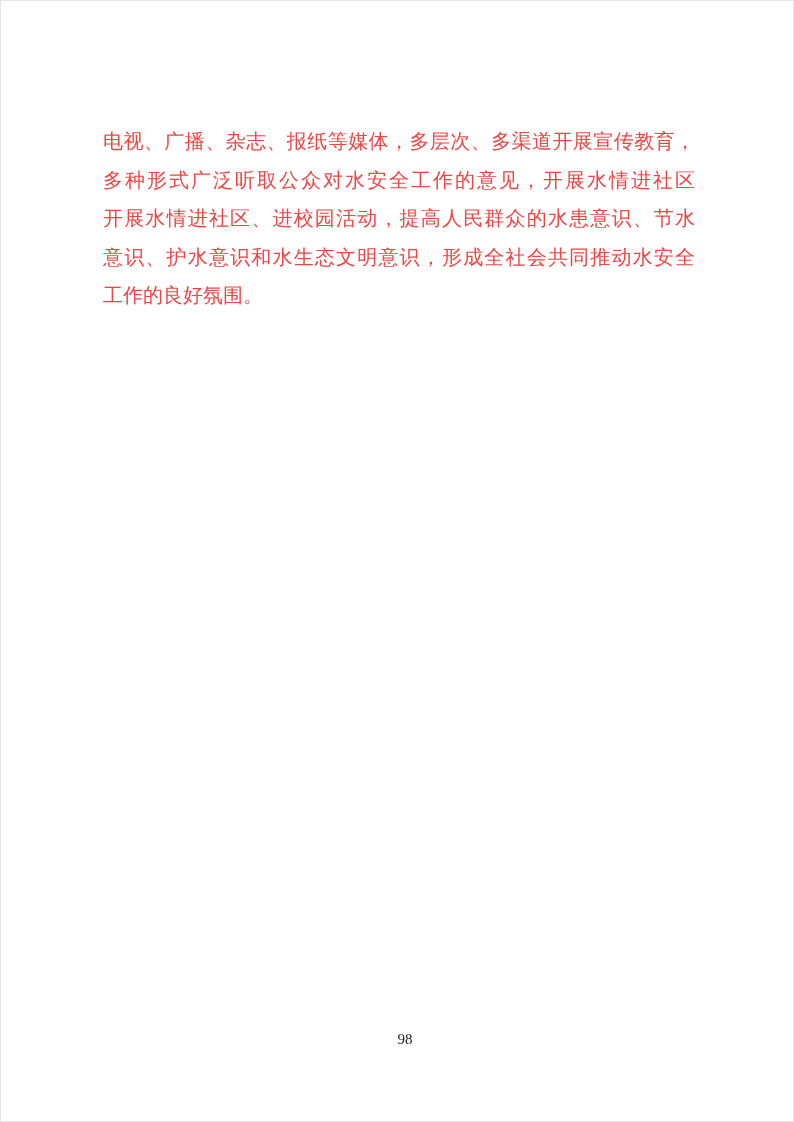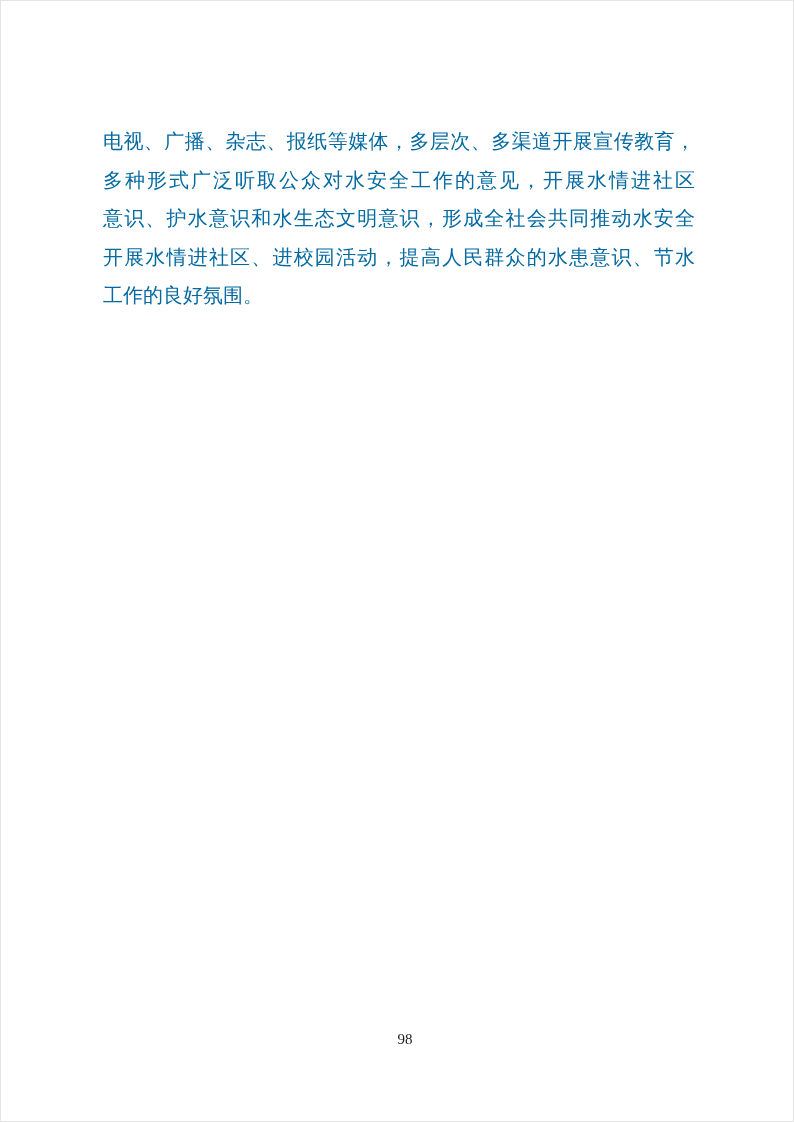--- a/index.html
+++ b/index.html
@@ -16,21 +16,21 @@
     border: 1px solid #e4e4e4;
     overflow: hidden;
     font-family: "Liberation Serif", "DejaVu Serif", serif;
   }
   .body-text {
     position: absolute;
     left: 102px;
     top: 121px;
     width: 592px;
     font-size: 20px;
-    color: #0369a1;
+    color: #ef4444;
   }
   .line {
     height: 38.5px;
     line-height: 38.5px;
     text-align: justify;
     text-align-last: justify;
     text-justify: inter-character;
   }
   .line.last {
     text-align: center;
@@ -48,18 +48,18 @@
     padding-left: 8px;
   }
 </style>
 </head>
 <body>
 
 <div class="page">
   <div class="body-text">
     <div class="line">电视、广播、杂志、报纸等媒体，多层次、多渠道开展宣传教育，</div>
     <div class="line">多种形式广泛听取公众对水安全工作的意见，开展水情进社区</div>
+    <div class="line">开展水情进社区、进校园活动，提高人民群众的水患意识、节水</div>
     <div class="line">意识、护水意识和水生态文明意识，形成全社会共同推动水安全</div>
-    <div class="line">开展水情进社区、进校园活动，提高人民群众的水患意识、节水</div>
     <div class="line last">工作的良好氛围。</div>
   </div>
   <div class="page-number">98</div>
 </div>
 
 </body></html>

